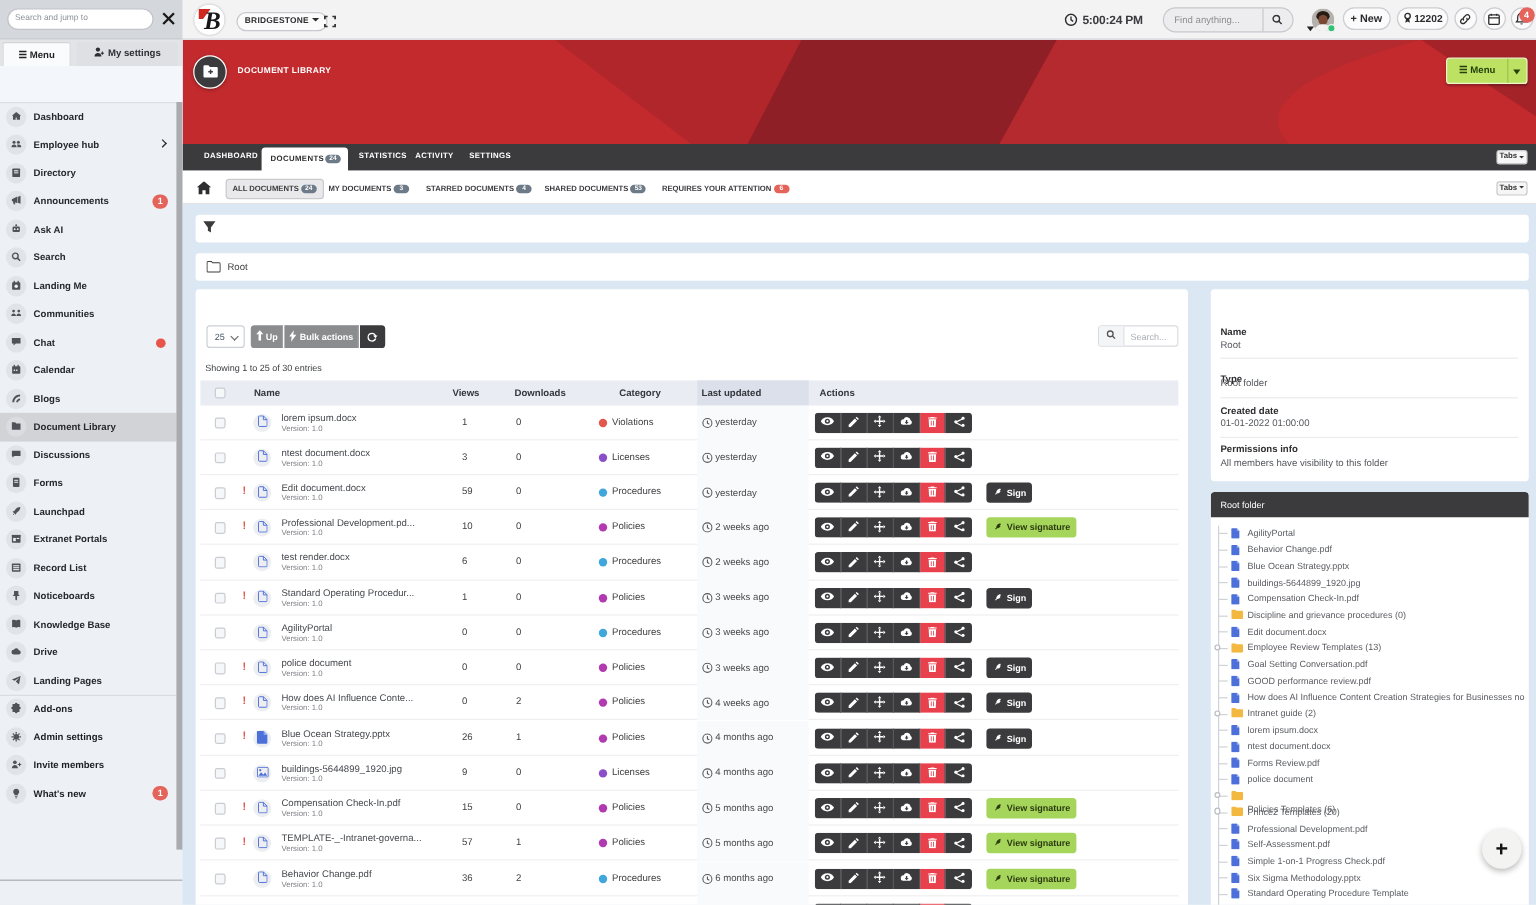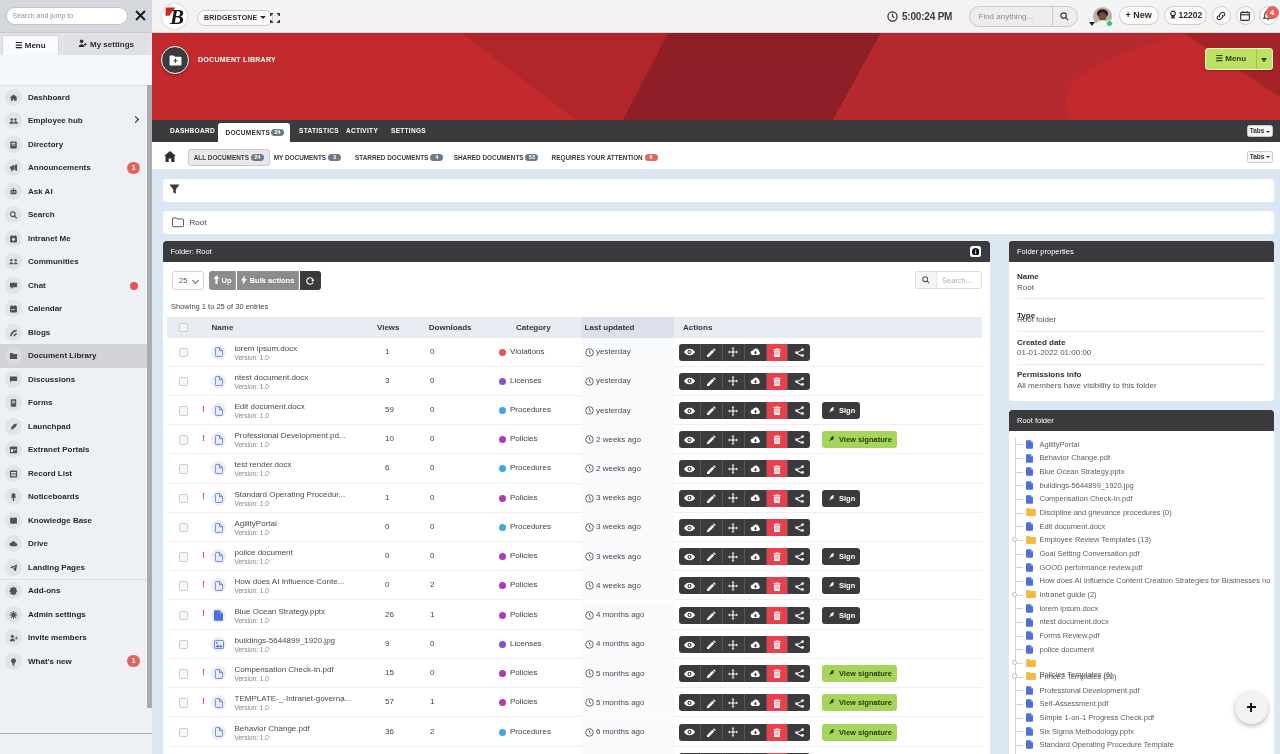--- a/index.html
+++ b/index.html
@@ -258,21 +258,21 @@
             </svg></span>
           <span class="mlabel">Search</span>
         </div>
 <div class="mitem" style="top:140.75px">
           <span class="micon"><svg width="9" height="10" viewBox="0 0 10 10" fill="#50525a">
               <rect x="1.2" y="1.8" width="7.6" height="7" rx="0.8"></rect>
               <rect x="2.6" y="0.6" width="1.2" height="2"></rect>
               <rect x="6.2" y="0.6" width="1.2" height="2"></rect>
               <circle cx="5" cy="5.6" r="1.6" fill="#edf0f5"></circle>
             </svg></span>
-          <span class="mlabel">Intranet Me</span>
+          <span class="mlabel">Landing Me</span>
         </div>
 <div class="mitem" style="top:164.25px">
           <span class="micon"><svg width="9" height="10" viewBox="0 0 10 10" fill="#50525a">
               <circle cx="2.6" cy="3" r="1.3"></circle>
               <circle cx="7.4" cy="3" r="1.3"></circle>
               <path d="M0.4 7.6c0-1.5 1-2.4 2.2-2.4s2.2.9 2.2 2.4zM5.2 7.6c0-1.5 1-2.4 2.2-2.4s2.2.9 2.2 2.4z"></path>
             </svg></span>
           <span class="mlabel">Communities</span>
         </div>
 <div class="mitem" style="top:187.75px">
@@ -448,30 +448,20 @@
       </svg>
     </div>
 <div class="card" id="bcrumb">
       <svg width="12" height="11" viewBox="0 0 14 12">
         <path d="M0.6 1.6c0-.6.4-1 1-1h3.2l1.2 1.3h6.4c.6 0 1 .4 1 1v7c0 .6-.4 1-1 1H1.6c-.6 0-1-.4-1-1z" fill="none" stroke="#3b3b3d" stroke-width="1"></path>
       </svg>
       <span class="rt">Root</span>
     </div>
 
 <div class="card" id="tcard">
-  <div id="tchead">
-        <span class="tt">Folder: Root</span>
-        <span class="info">
-          <svg width="7.4" height="7.4" viewBox="0 0 8 8">
-            <circle cx="4" cy="4" r="4" fill="#111"></circle>
-            <rect x="3.5" y="1.5" width="1" height="1.2" fill="#fff"></rect>
-            <rect x="3.5" y="3.3" width="1" height="3.2" fill="#fff"></rect>
-          </svg>
-        </span>
-      </div>
   <span id="psel">25</span>
   <span class="gbtn" id="upbtn"><svg width="7" height="9" viewBox="0 0 8 10" style="vertical-align:-1px;margin-right:2px">
           <path d="M4 0L7.4 4H5.2v6H2.8V4H0.6z" fill="#fff"></path>
         </svg>Up</span>
   <span class="gbtn" id="bulkbtn"><svg width="6" height="10" viewBox="0 0 7 11" style="vertical-align:-1.5px;margin-right:3px">
           <path d="M4.5 0L0 6h2.4L1.8 11 7 4.4H4z" fill="#fff"></path>
         </svg>Bulk actions</span>
   <span class="gbtn" id="refbtn"><svg width="10" height="10" viewBox="0 0 12 12" style="margin-top:4.5px">
           <path d="M6 1.5a4.5 4.5 0 014.2 2.9h1.3L9.4 7 7.2 4.4h1.5A3.2 3.2 0 106 9.2a3.2 3.2 0 002.9-1.8h1.4A4.5 4.5 0 116 1.5z" fill="#fff"></path>
         </svg></span>
@@ -1182,23 +1172,20 @@
           <span class="ab"></span>
           <span class="ab"></span>
           <span class="ab"></span>
           <span class="ab red"></span>
           <span class="ab last"></span>
         </span>
       </div>
 </div>
 
 <div class="card" id="pcard">
-  <div class="phead">
-        <span class="tt">Folder properties</span>
-      </div>
   <span class="lab" style="top:31.3px">Name</span>
 <span class="val" style="top:42.3px">Root</span>
 <span class="dv" style="top:57.0px"></span>
 <span class="lab" style="top:70px">Type</span>
 <span class="val" style="top:74.5px">Root folder</span>
 <span class="dv" style="top:90.2px"></span>
 <span class="lab" style="top:97.0px">Created date</span>
 <span class="val" style="top:107.6px">01-01-2022 01:00:00</span>
 <span class="dv" style="top:123.5px"></span>
 <span class="lab" style="top:129.9px">Permissions info</span>

